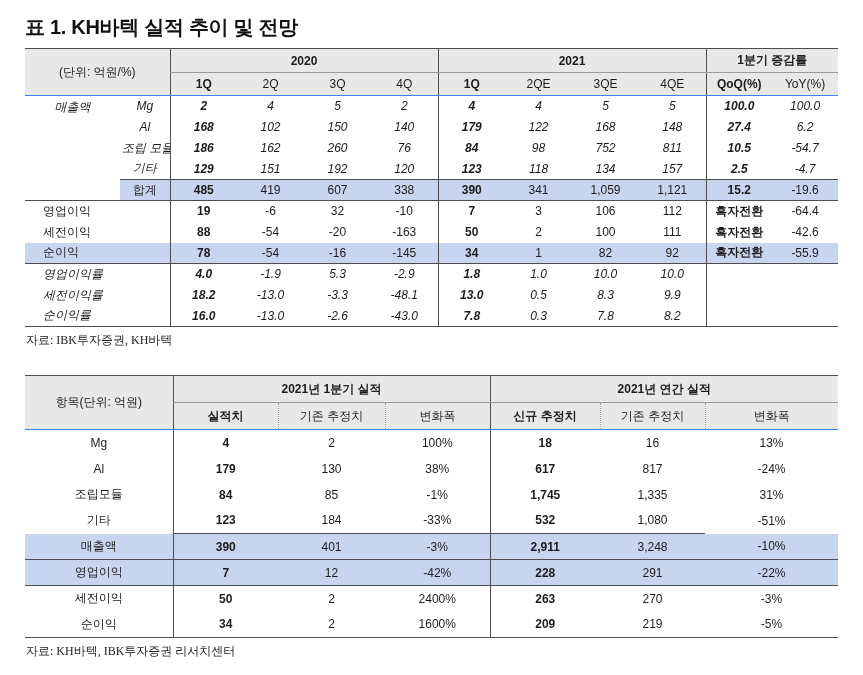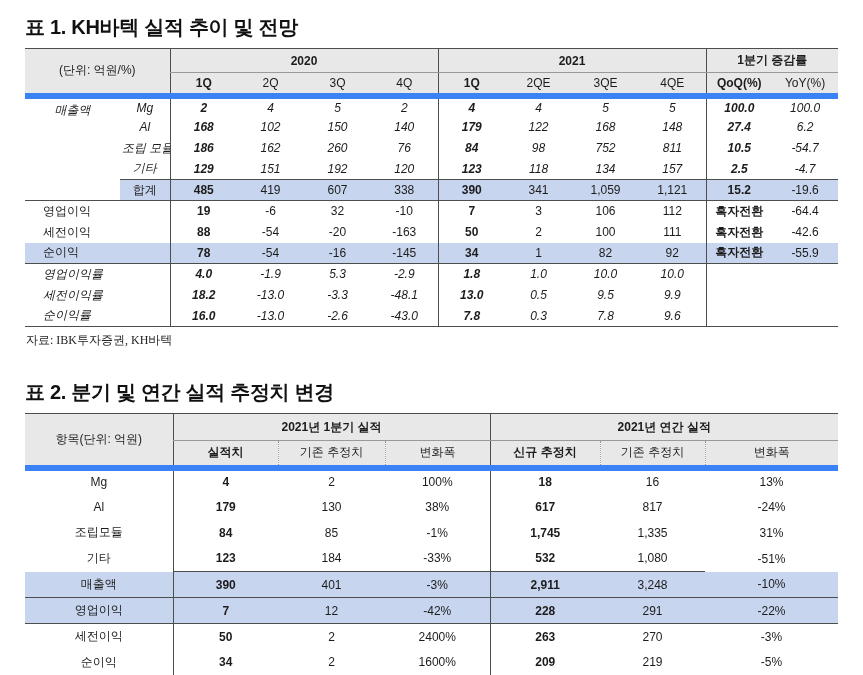--- a/index.html
+++ b/index.html
@@ -37,21 +37,21 @@
   
   #t1 thead tr.grow th { height: 24px; }
   #t1 thead tr.srow th { height: 23px; }
   #t1 tbody td { height: 21px; }
   
   #t2 thead tr.grow th { height: 27px; }
   #t2 thead tr.srow th { height: 27px; }
   #t2 tbody td { height: 26px; }
 
   .grp { border-bottom: 1px solid #9a9a9a; }
-  .sub, .unit, .item { border-bottom: 6px solid #3b82f6; margin-top: 32px; }
+  .sub, .unit, .item { border-bottom: 1px solid #3b82f6; margin-top: 32px; }
   .bl { border-left: 1px solid #4d4d4d; font-weight: bold; }
   .dl { border-left: 1px dotted #9a9a9a; }
 
   .lab1 { vertical-align: top; padding-top: 3px; }
   .labfull { text-align: left; padding-left: 18px; }
 
   tr.i td { font-style: italic; }
   tr.hl td { background: #c8d5ef; margin-left: 8px; }
   tr.sect td { border-top: 1px solid #4d4d4d; }
   td.bt { border-top: 1px solid #4d4d4d; }
@@ -218,46 +218,45 @@
           <td></td>
         </tr>
         <tr class="i">
           <td class="labfull" colspan="2">세전이익률</td>
           <td class="bl">18.2</td>
           <td>-13.0</td>
           <td>-3.3</td>
           <td>-48.1</td>
           <td class="bl">13.0</td>
           <td>0.5</td>
-          <td>9.5</td>
+          <td>8.3</td>
           <td>9.9</td>
           <td class="bl"></td>
           <td></td>
         </tr>
         <tr class="i">
           <td class="labfull" colspan="2">순이익률</td>
           <td class="bl">16.0</td>
           <td>-13.0</td>
           <td>-2.6</td>
           <td>-43.0</td>
           <td class="bl">7.8</td>
           <td>0.3</td>
           <td>7.8</td>
-          <td>9.6</td>
+          <td>8.2</td>
           <td class="bl"></td>
           <td></td>
         </tr>
       </tbody>
   </table>
 
   <div class="src">자료: IBK투자증권, KH바텍</div>
 
   <div class="gap"></div>
 
-  <div class="tbl-title">표 2. 분기 및 연간 실적 추정치 변경</div>
 
   <table id="t2">
     <colgroup>
       <col style="width:148px">
       <col style="width:105px">
         <col style="width:107px">
         <col style="width:105px">
       <col style="width:110px">
         <col style="width:105px">
         <col style="width:133px">

